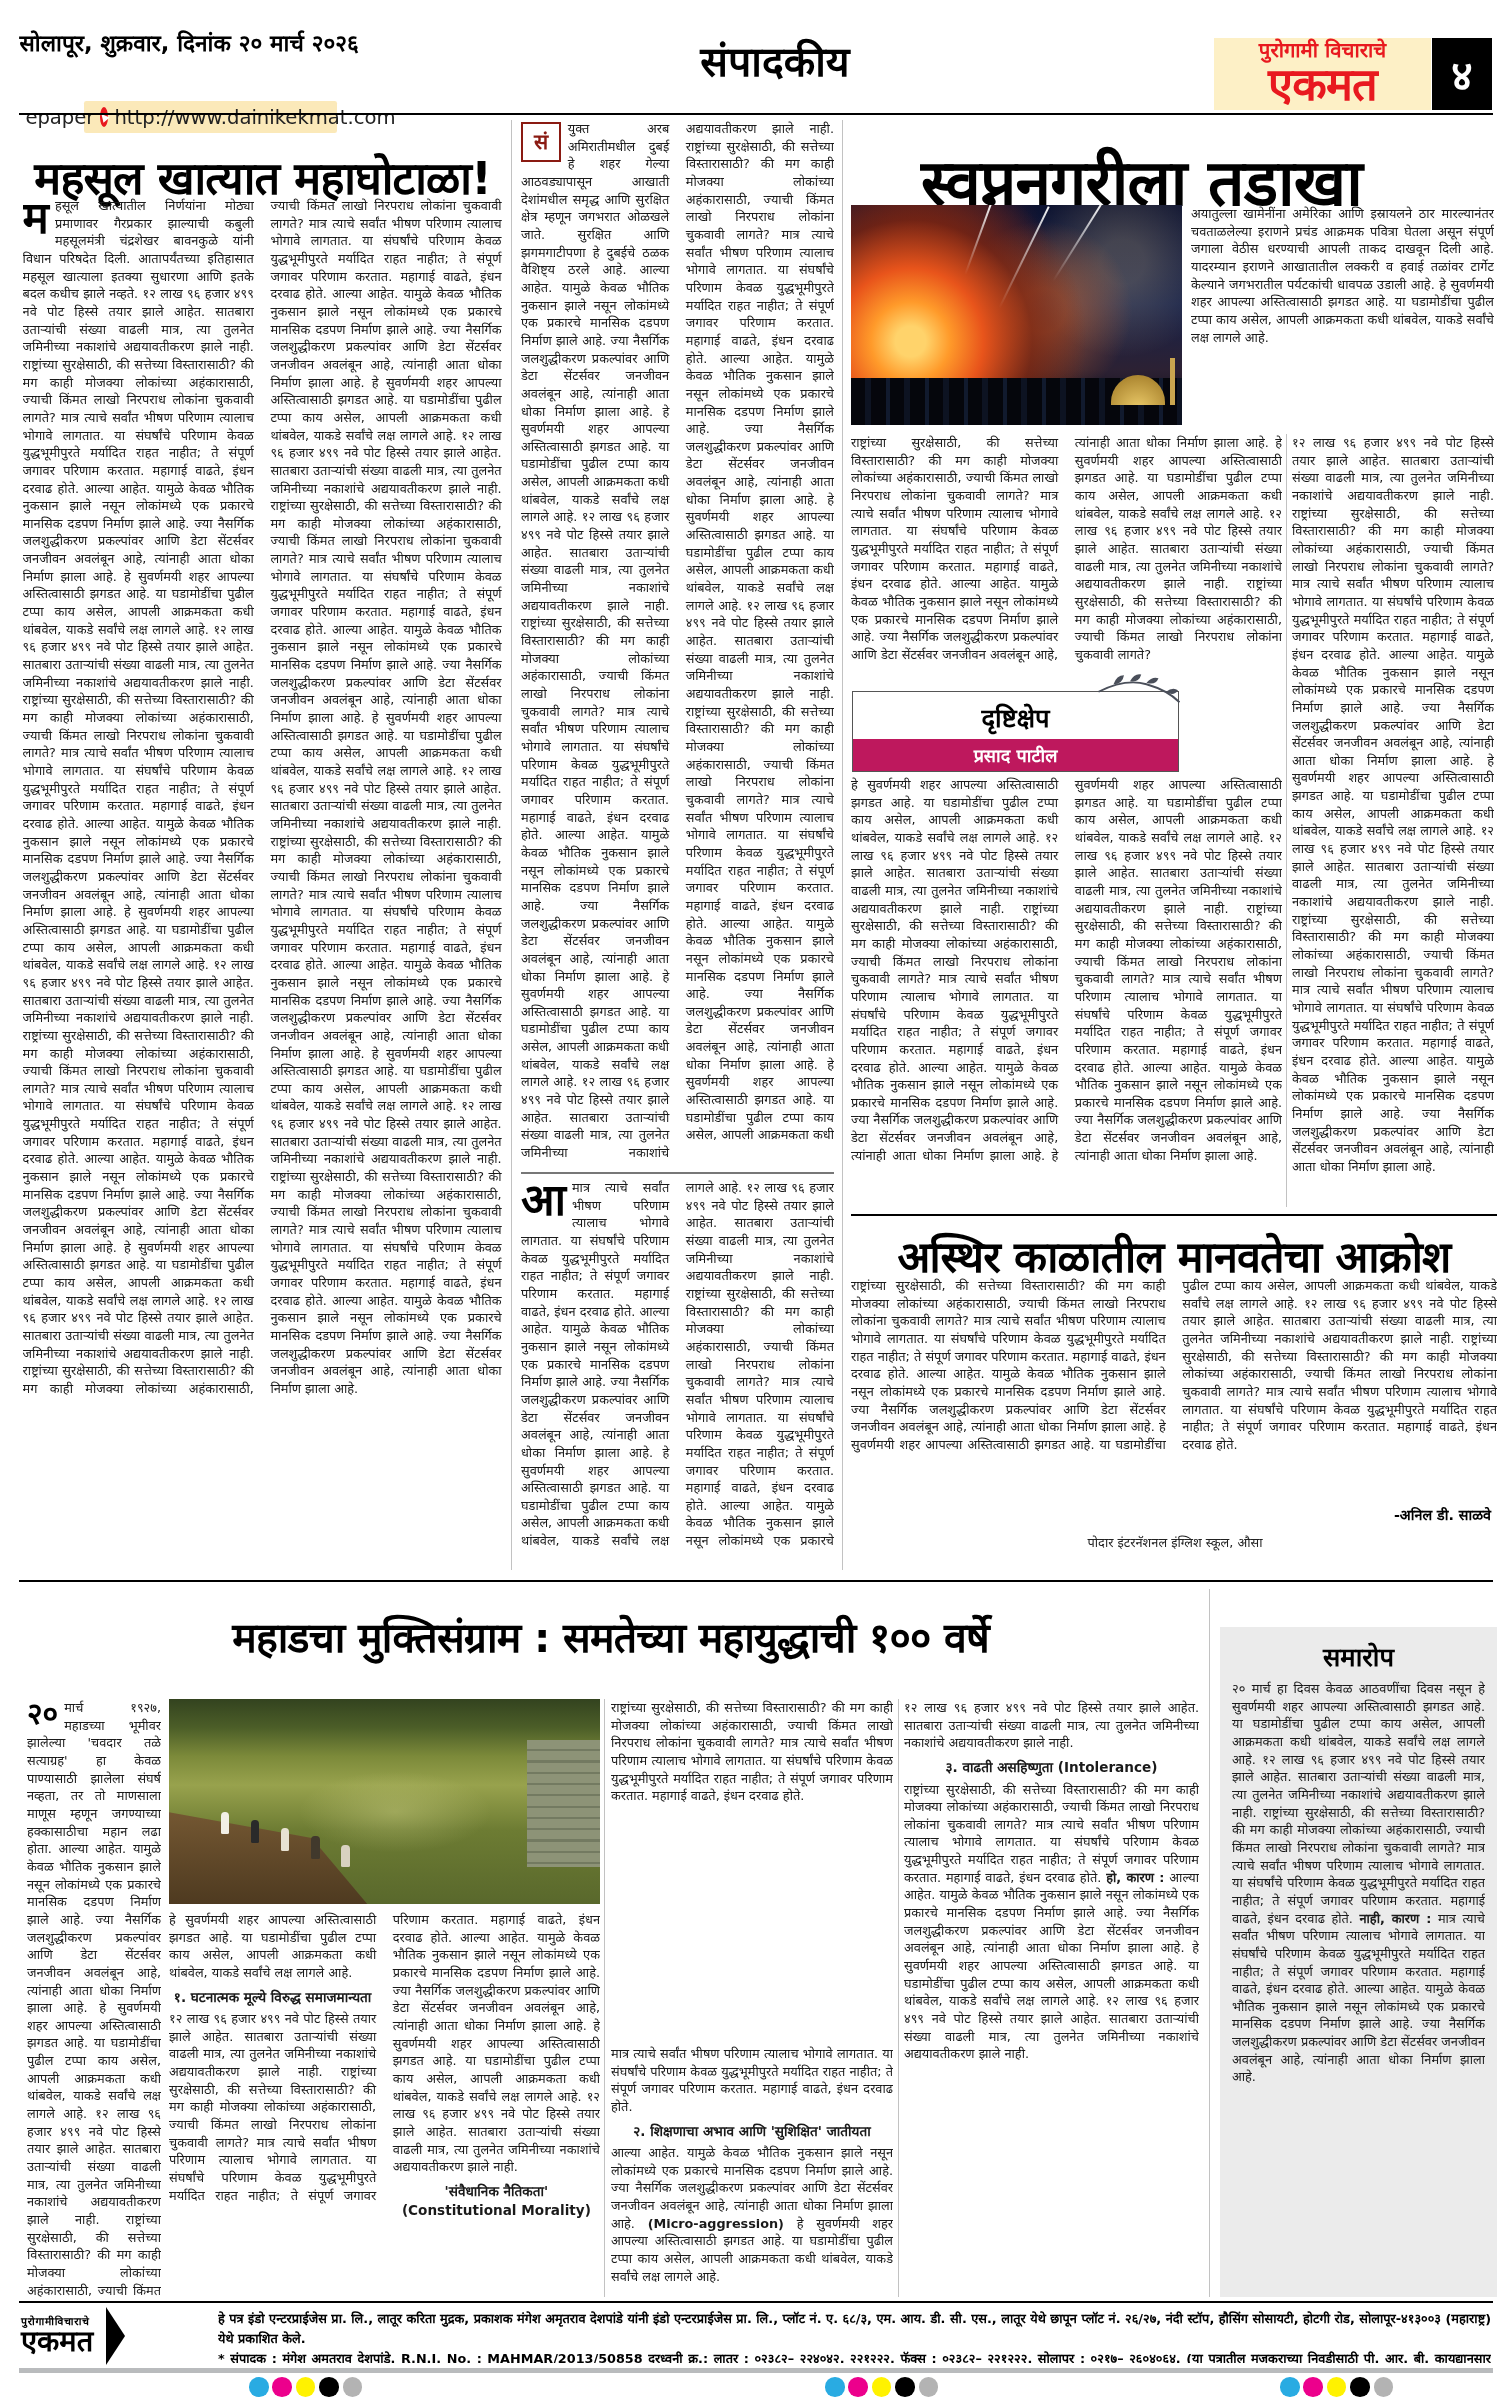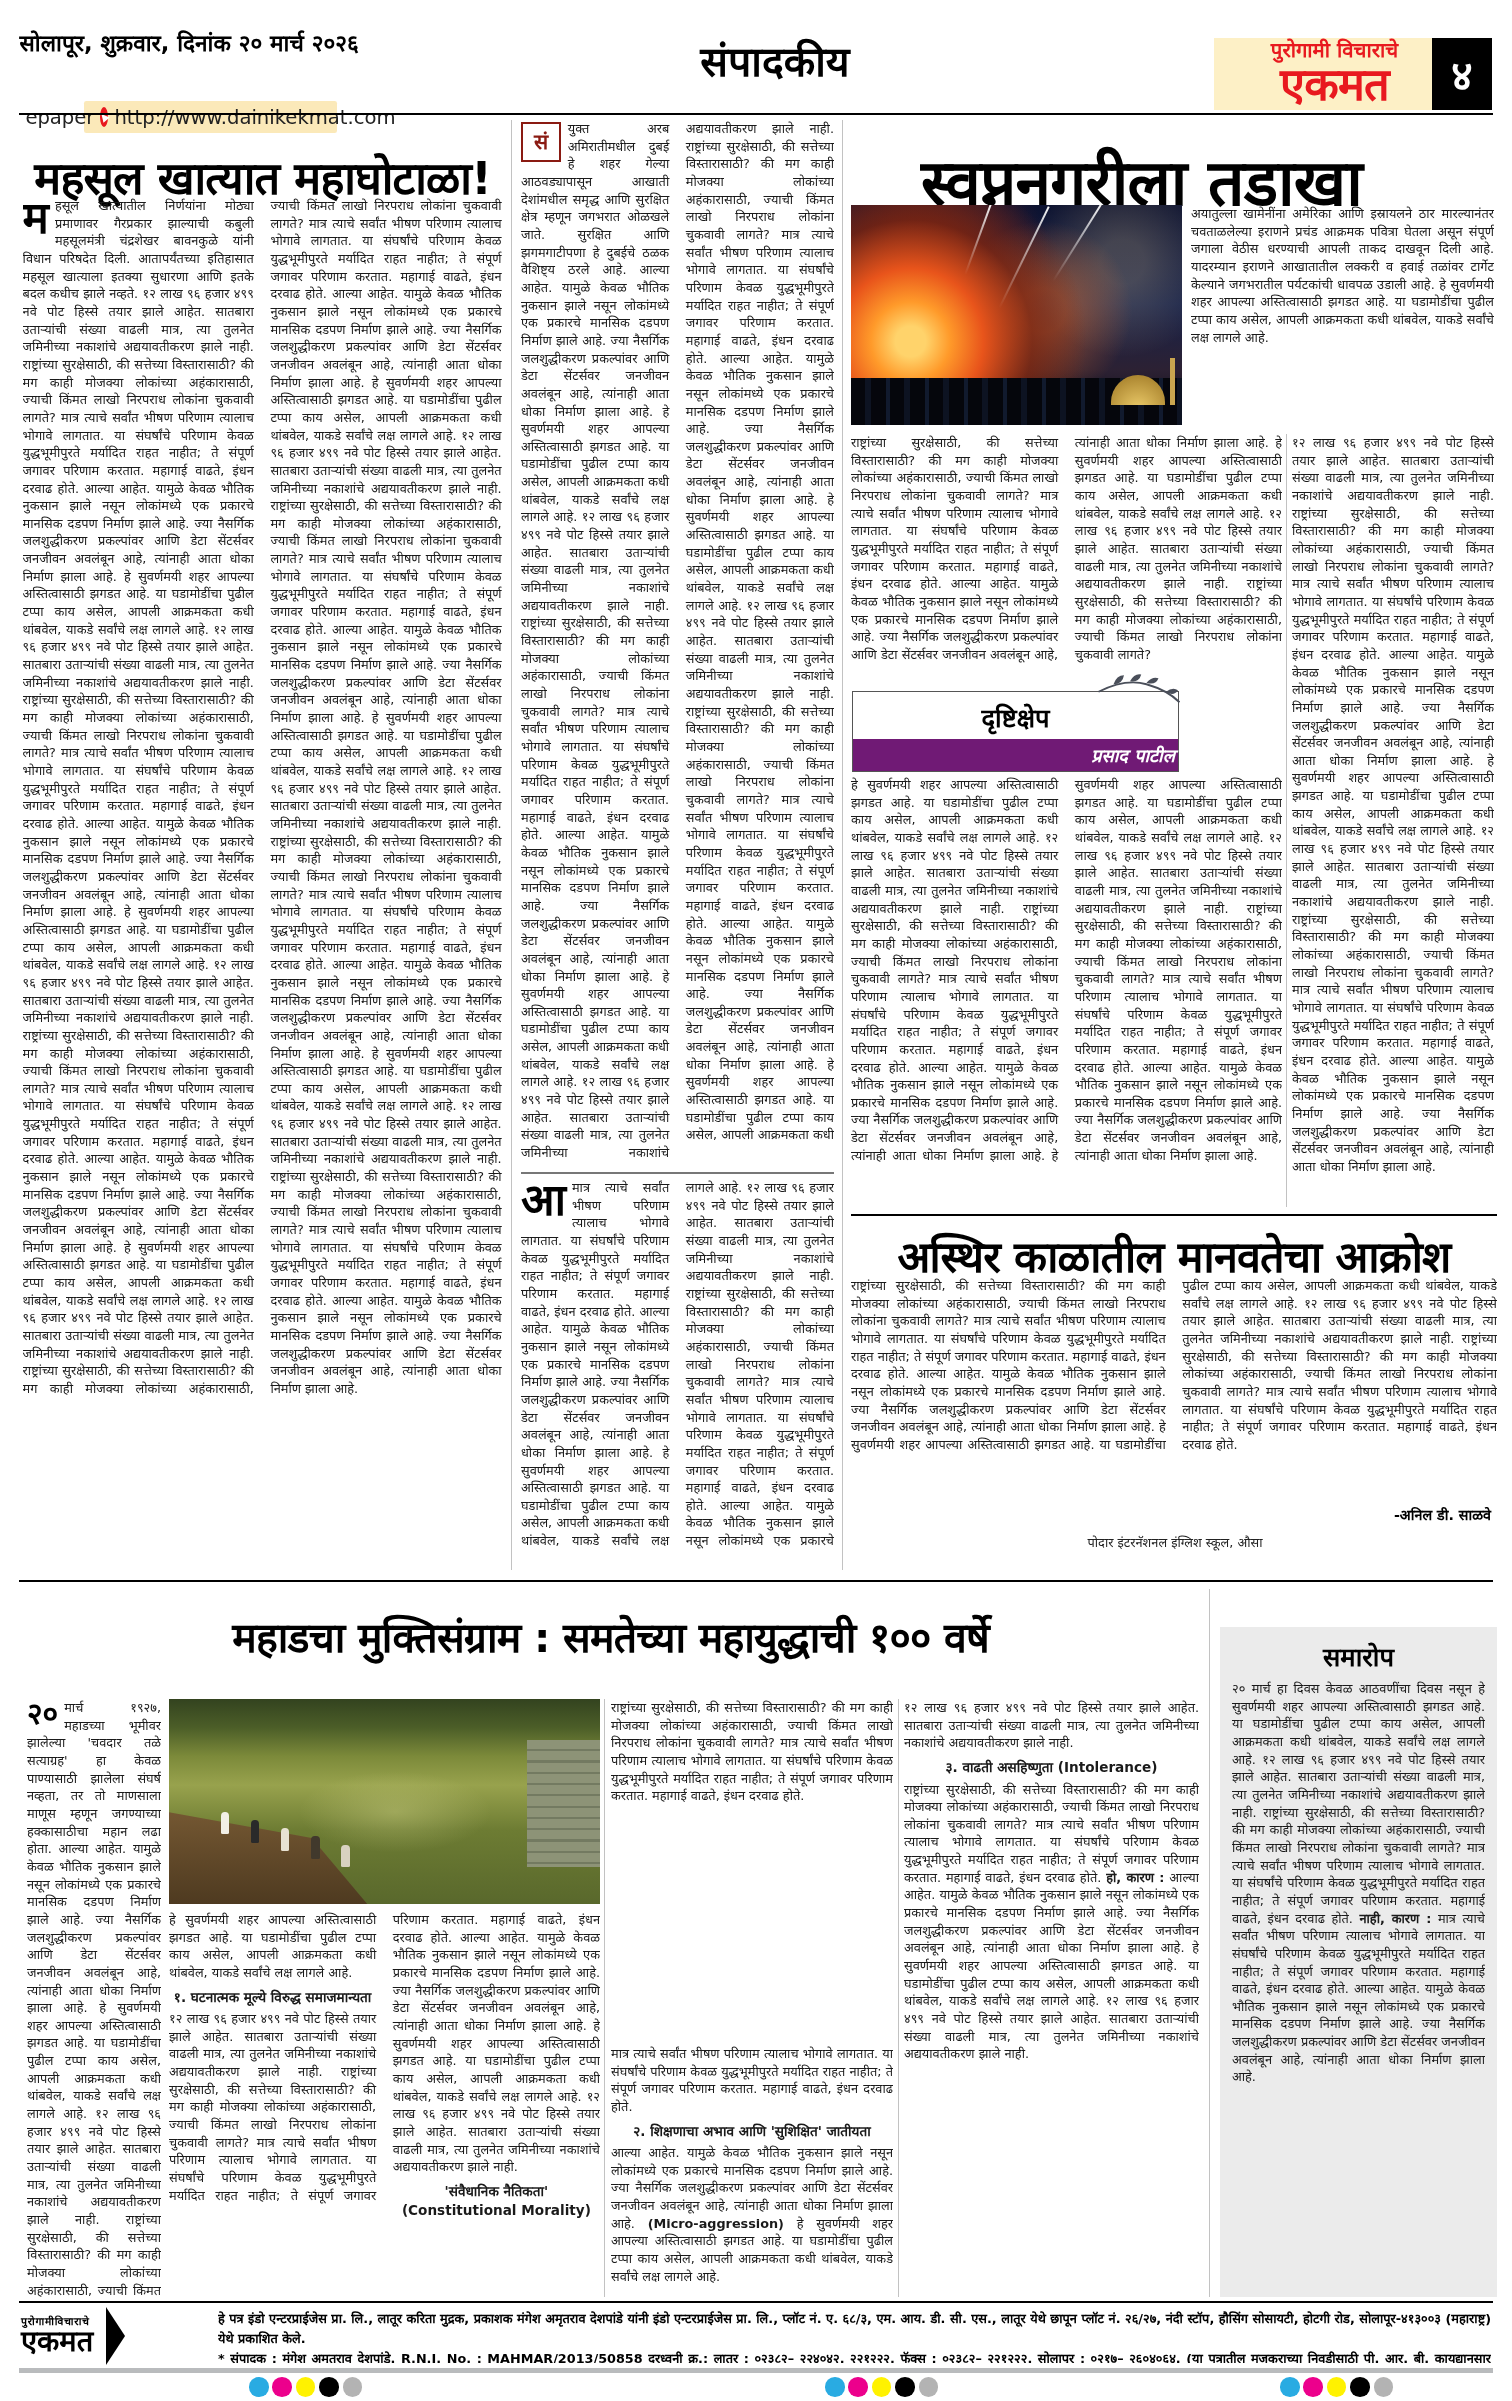--- a/index.html
+++ b/index.html
@@ -19,29 +19,29 @@
   .hline{position:absolute;background:#777;}
   
   .dateline{font-size:22.6px;font-weight:bold;color:#000;}
   .epaper-box{background:#fbe9b9;display:flex;align-items:center;justify-content:center;gap:6px;
               font-size:19.6px;color:#222;border-radius:2.3px;margin-top:23px;}
   .cursor-circle{width:20.3px;height:20.3px;border-radius:50%;background:#e8191f;display:flex;
                  align-items:center;justify-content:center;}
   .cursor-arrow{width:0;height:0;border-left:4.5px solid transparent;border-right:4.5px solid transparent;
                 border-bottom:8.3px solid #fff;transform:rotate(-40deg);}
   .section-title{font-size:41px;font-weight:900;color:#000;}
-  .mast-box{background:#fdf0c6;display:flex;flex-direction:column;align-items:center;justify-content:center;padding-left:12px;}
+  .mast-box{background:#fdf0c6;display:flex;flex-direction:column;align-items:center;justify-content:center;}
   .mast-tagline{color:#e8191f;font-size:20.3px;font-weight:bold;line-height:1;}
   .mast-name{color:#e8191f;font-size:45px;font-weight:900;line-height:1.05;letter-spacing:-0.8px;}
   .page-num{background:#000;color:#fff;display:flex;align-items:center;justify-content:center;
             font-size:41px;font-weight:bold;}
   
   .authbox{border:1.5px solid #555;background:#fff;}
   .authbox .title{font-size:25.6px;font-weight:bold;text-align:center;padding:7.5px 0 4.5px;color:#000;}
-  .authbox .bar{background:#701a75;color:#fff;text-align:right;font-weight:bold;padding:3.8px 3px;font-style:italic;}
+  .authbox .bar{background:#be185d;color:#fff;text-align:center;font-weight:bold;padding:3.8px 3px;}
   .branch{position:absolute;right:-6px;top:-22.6px;}
   
   .fire-img{overflow:hidden;position:absolute;
     background:
       radial-gradient(circle at 18% 62%, #ffd36b 0 5%, #ff9a2a 13%, #e8541b 24%, rgba(130,35,10,.65) 40%, rgba(0,0,0,0) 58%),
       radial-gradient(circle at 58% 48%, rgba(255,120,40,.45) 0 10%, rgba(0,0,0,0) 40%),
       radial-gradient(circle at 22% 28%, rgba(200,60,20,.38) 0 14%, rgba(0,0,0,0) 42%),
       radial-gradient(circle at 82% 26%, rgba(255,225,160,.22) 0 7%, rgba(0,0,0,0) 30%),
       linear-gradient(180deg,#0c1230 0%, #17224a 45%, #2c2133 75%, #0a0a12 100%);}
   .trail{position:absolute;width:2.3px;height:113px;background:linear-gradient(180deg,rgba(255,255,255,.95),rgba(255,255,255,0));}

